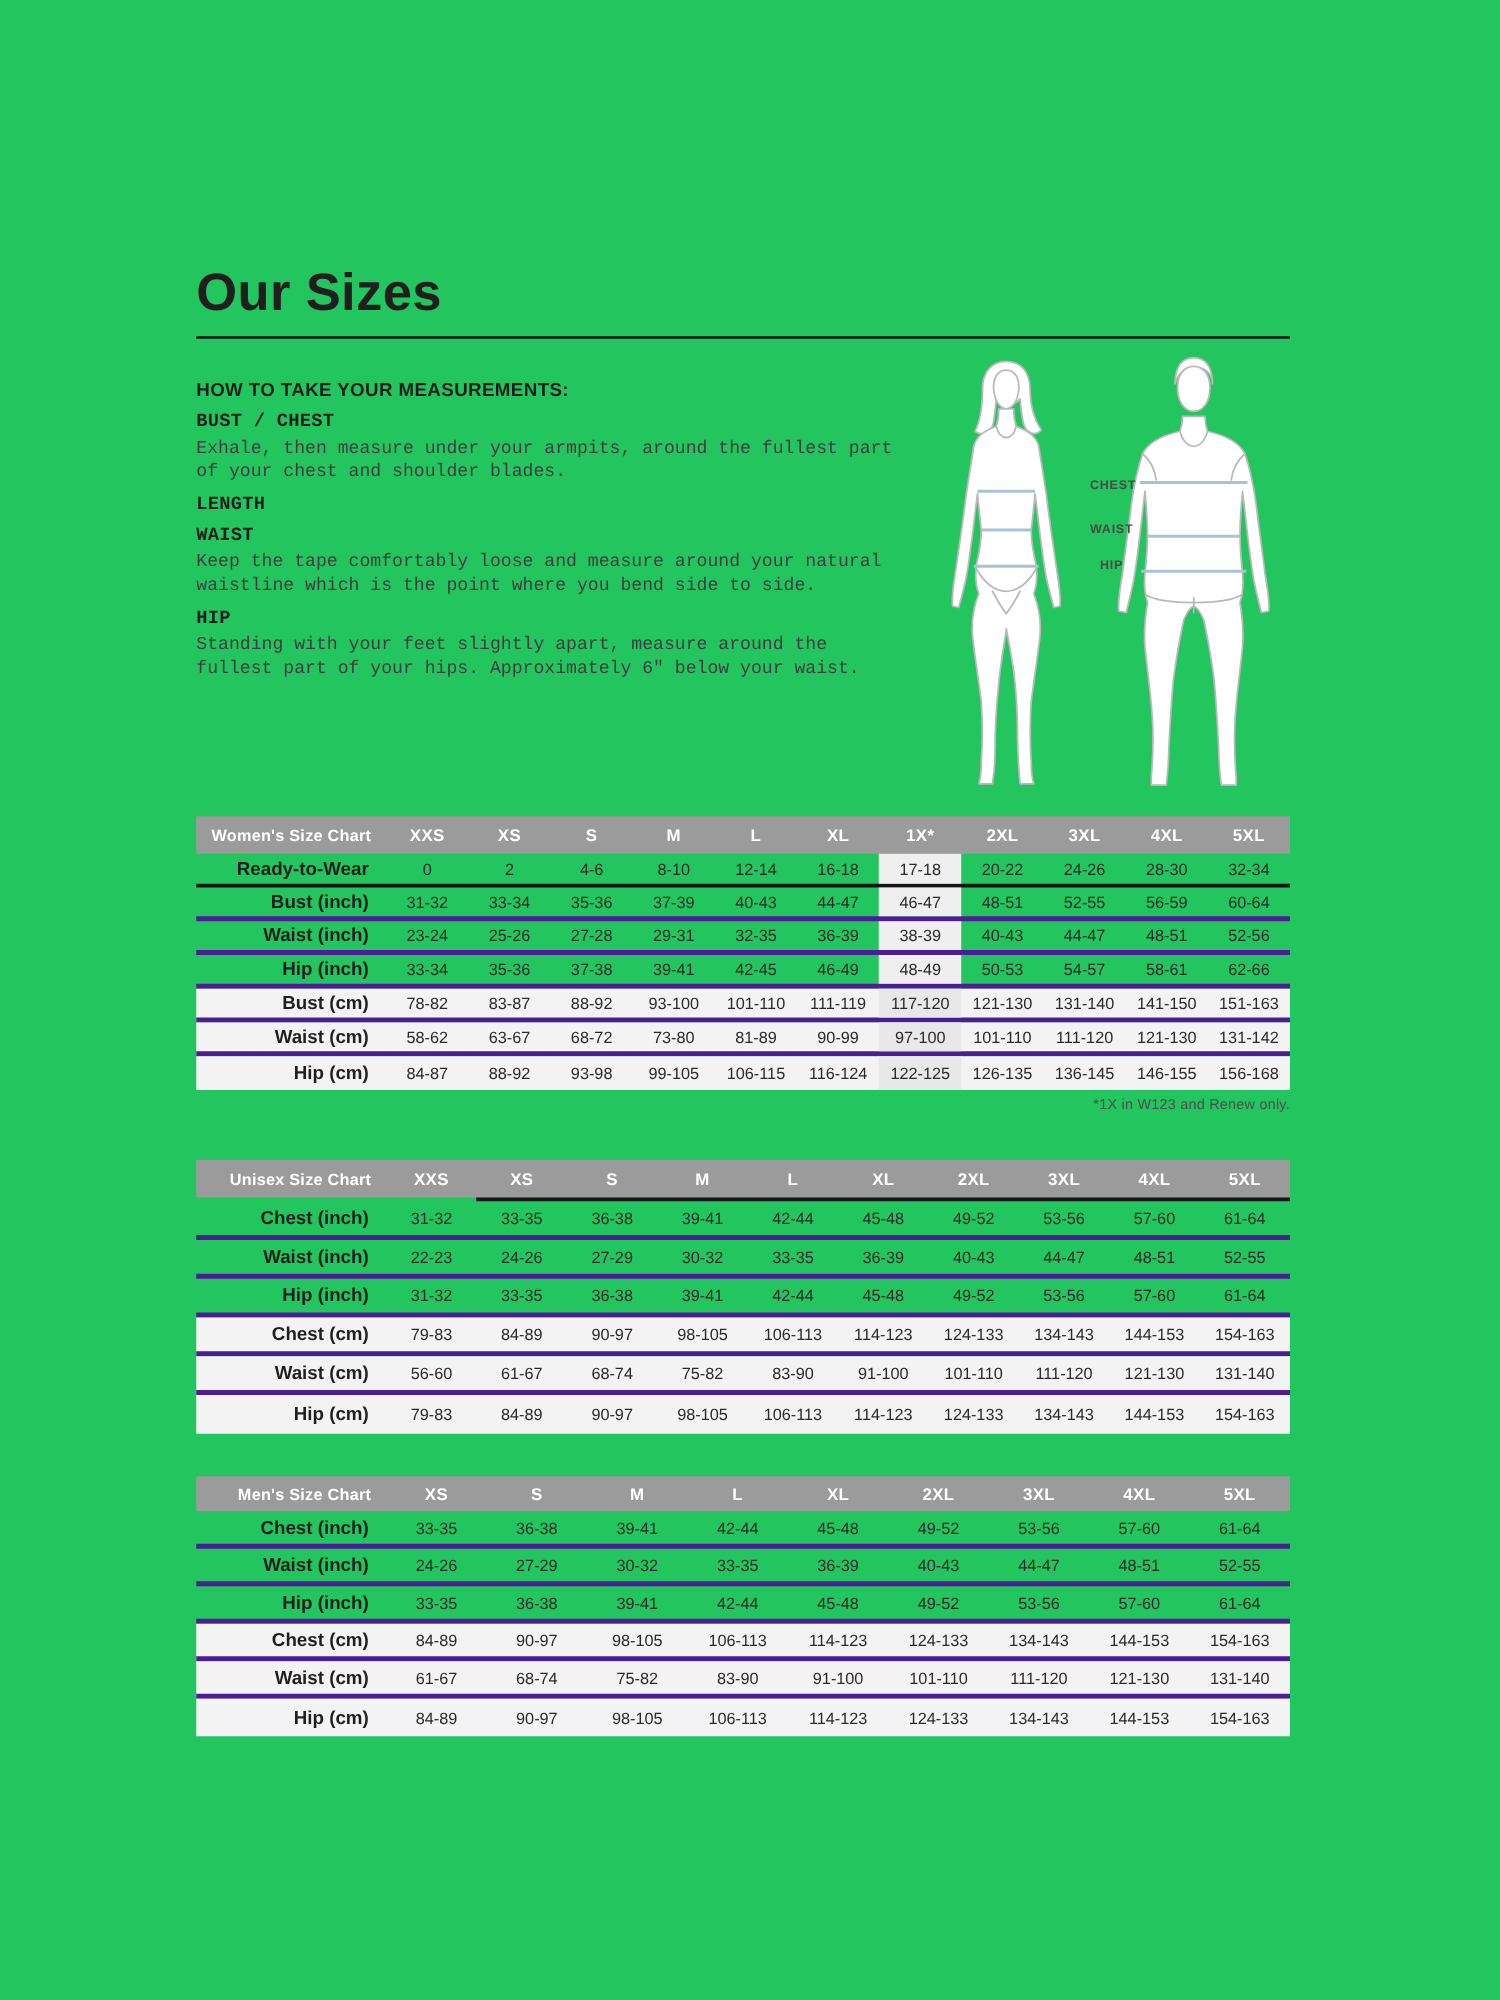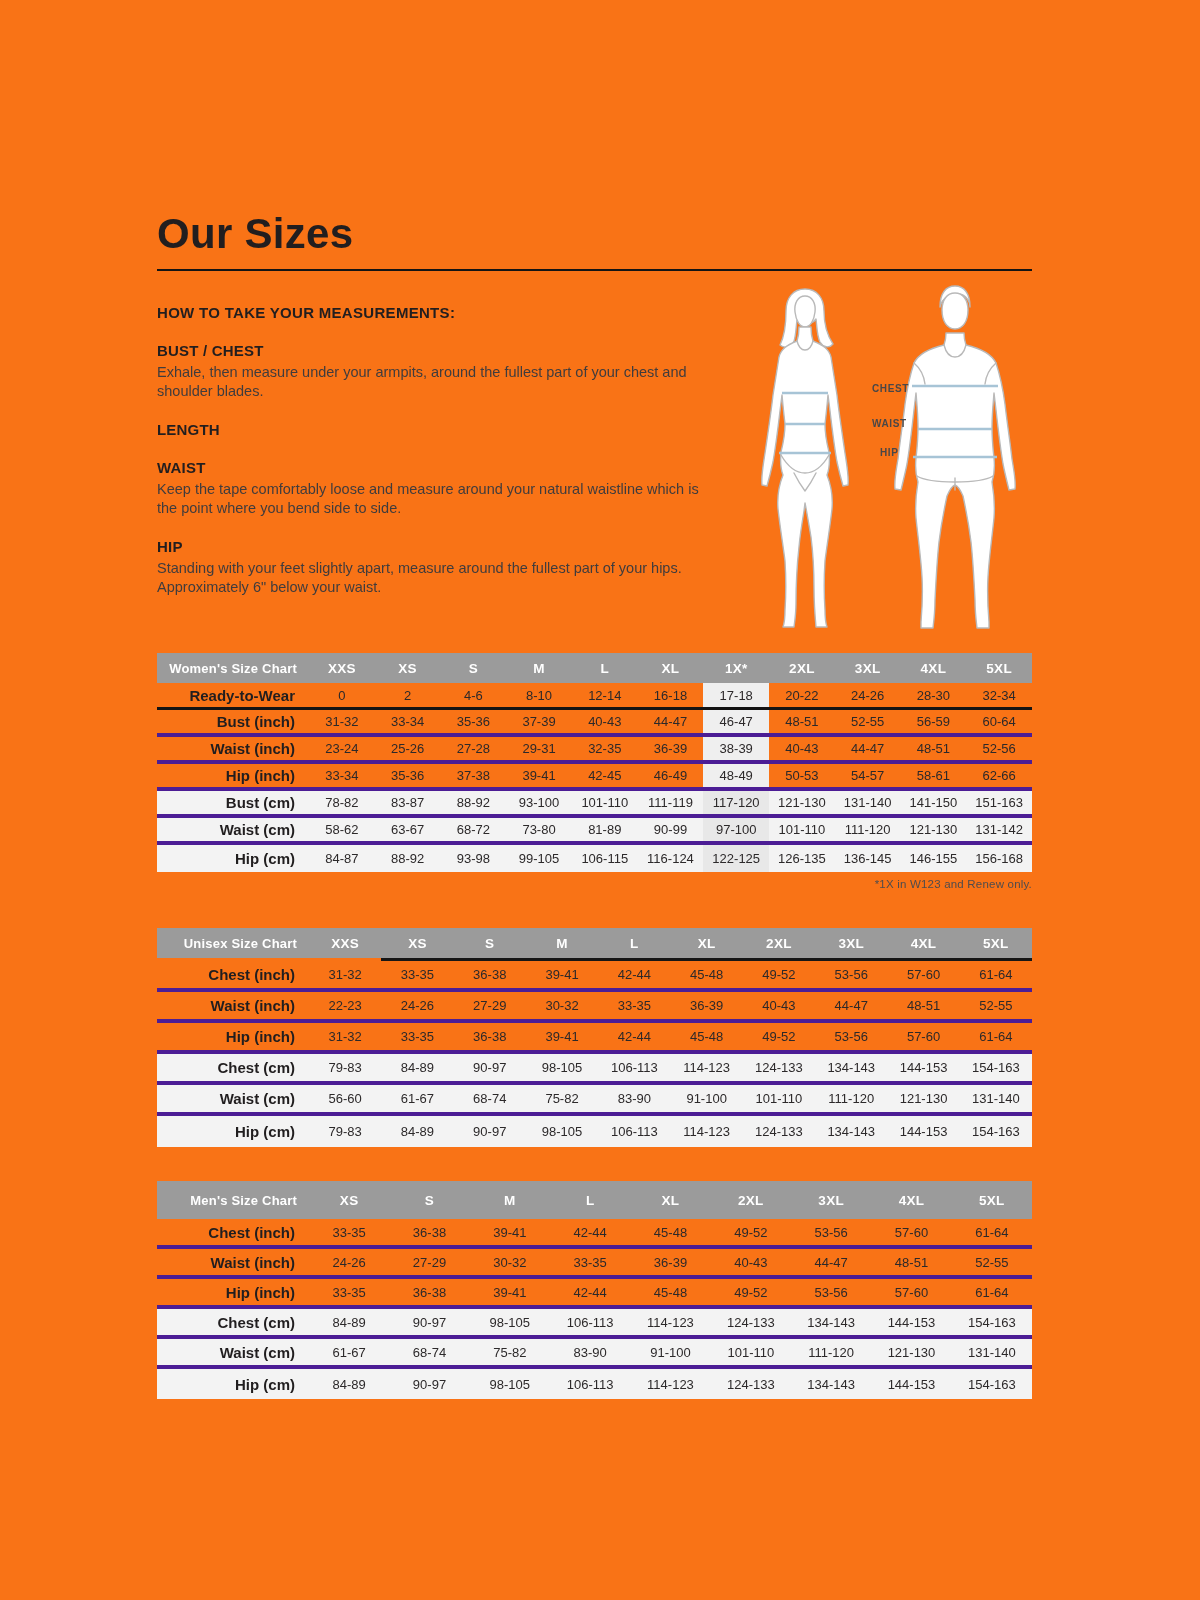--- a/index.html
+++ b/index.html
@@ -1,40 +1,40 @@
 <!DOCTYPE html>
 <html><head>
 <meta charset="utf-8">
 <style>
   * { box-sizing: border-box; margin: 0; padding: 0; }
   html,body { background:#ffffff; }
   .page {
     position: relative;
     width: 1200px;
     height: 1600px;
-    background: #f97316;
+    background: #22c55e;
     font-family: "Liberation Sans", sans-serif;
     color: #2c292a;
     overflow: hidden;
   }
   .content { position: relative; margin-left: 157px; width: 875px; }
 
   .page-title {
     padding-top: 212px;
     font-size: 42px;
     line-height: 44px;
     font-weight: 800;
     letter-spacing: 0.3px;
     color: #221e1f;
   }
   .title-rule { border: none; border-top: 2.5px solid #141414; margin-top: 13px; }
 
   .intro { position: relative; height: 349px; margin-top: 33px; }
   .how-to { font-size: 15px; font-weight: 700; letter-spacing: 0.3px; color: #221e1f; }
-  .sec { margin-top: 21px; width: 562px; }
+  .sec { margin-top: 8px; width: 562px; font-family: Liberation Mono, monospace; }
   .sec h3 { font-size: 15px; font-weight: 700; color: #221e1f; margin-bottom: 4px; letter-spacing: 0.2px; }
   .sec p { font-size: 14.5px; line-height: 18.5px; color: #403c3d; }
 
   .figures { position: absolute; left: 593px; top: -21px; width: 300px; height: 352px; }
   .figures svg { position: absolute; left: 0; top: 0; }
   .fig-label {
     position: absolute; font-size: 10px; font-weight: 700;
     letter-spacing: 0.6px; color: #4a4747;
   }
   .fig-label.chest { left: 122px; top: 100px; }
@@ -44,21 +44,21 @@
   
   .tablock { width: 875px; }
   .tb-unisex { margin-top: 38px; }
   .tb-men { margin-top: 34px; }
   .st-row { display: grid; align-items: center; }
   .t-women  .st-row  { height: 27px; }
   .t-women  .st-header { height: 30px; }
   .t-unisex .st-row  { height: 31px; }
   .t-unisex .st-header { height: 30px; }
   .t-men    .st-row  { height: 30px; }
-  .t-men    .st-header { height: 38px; }
+  .t-men    .st-header { height: 28px; }
   .st-header { background: #9b9b9b; color: #ffffff; }
   .st-title { text-align: right; padding-right: 12px; font-size: 13px; font-weight: 600; letter-spacing: 0.2px; }
   .st-size  { text-align: center; font-weight: 700; font-size: 13.5px; letter-spacing: 0.3px; }
   .st-accent { height: 3px; background: #161616; }
   .st-data { border-bottom: 4px solid #4c1d95; }
   .st-data.thick { border-bottom: 3px solid #141414; }
   .st-data.last { border-bottom: none; }
   .st-data.shaded { background: #f3f3f3; }
   .st-label { text-align: right; padding-right: 14px; font-weight: 700; font-size: 15px; color: #211e1f; }
   .st-val { text-align: center; font-size: 13px; color: #2c292a; height: 100%; display: flex; align-items: center; justify-content: center; }

